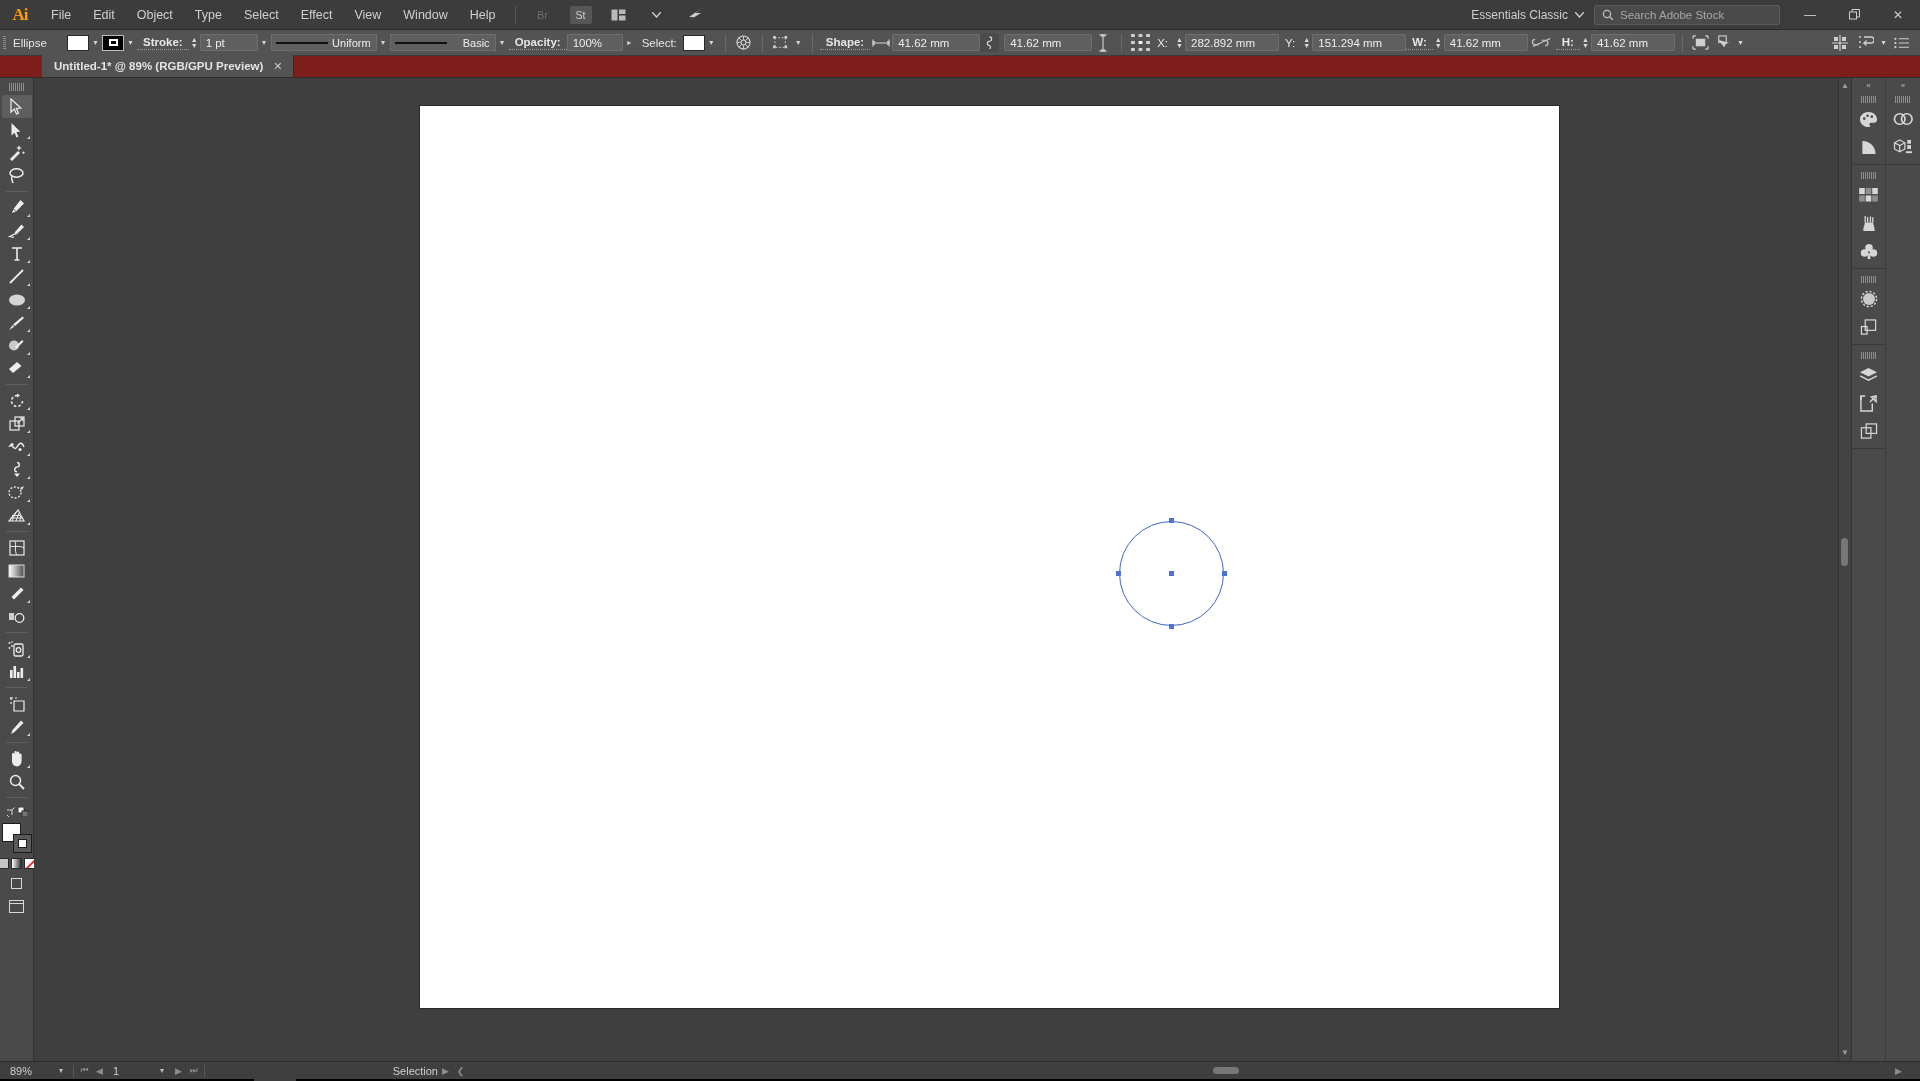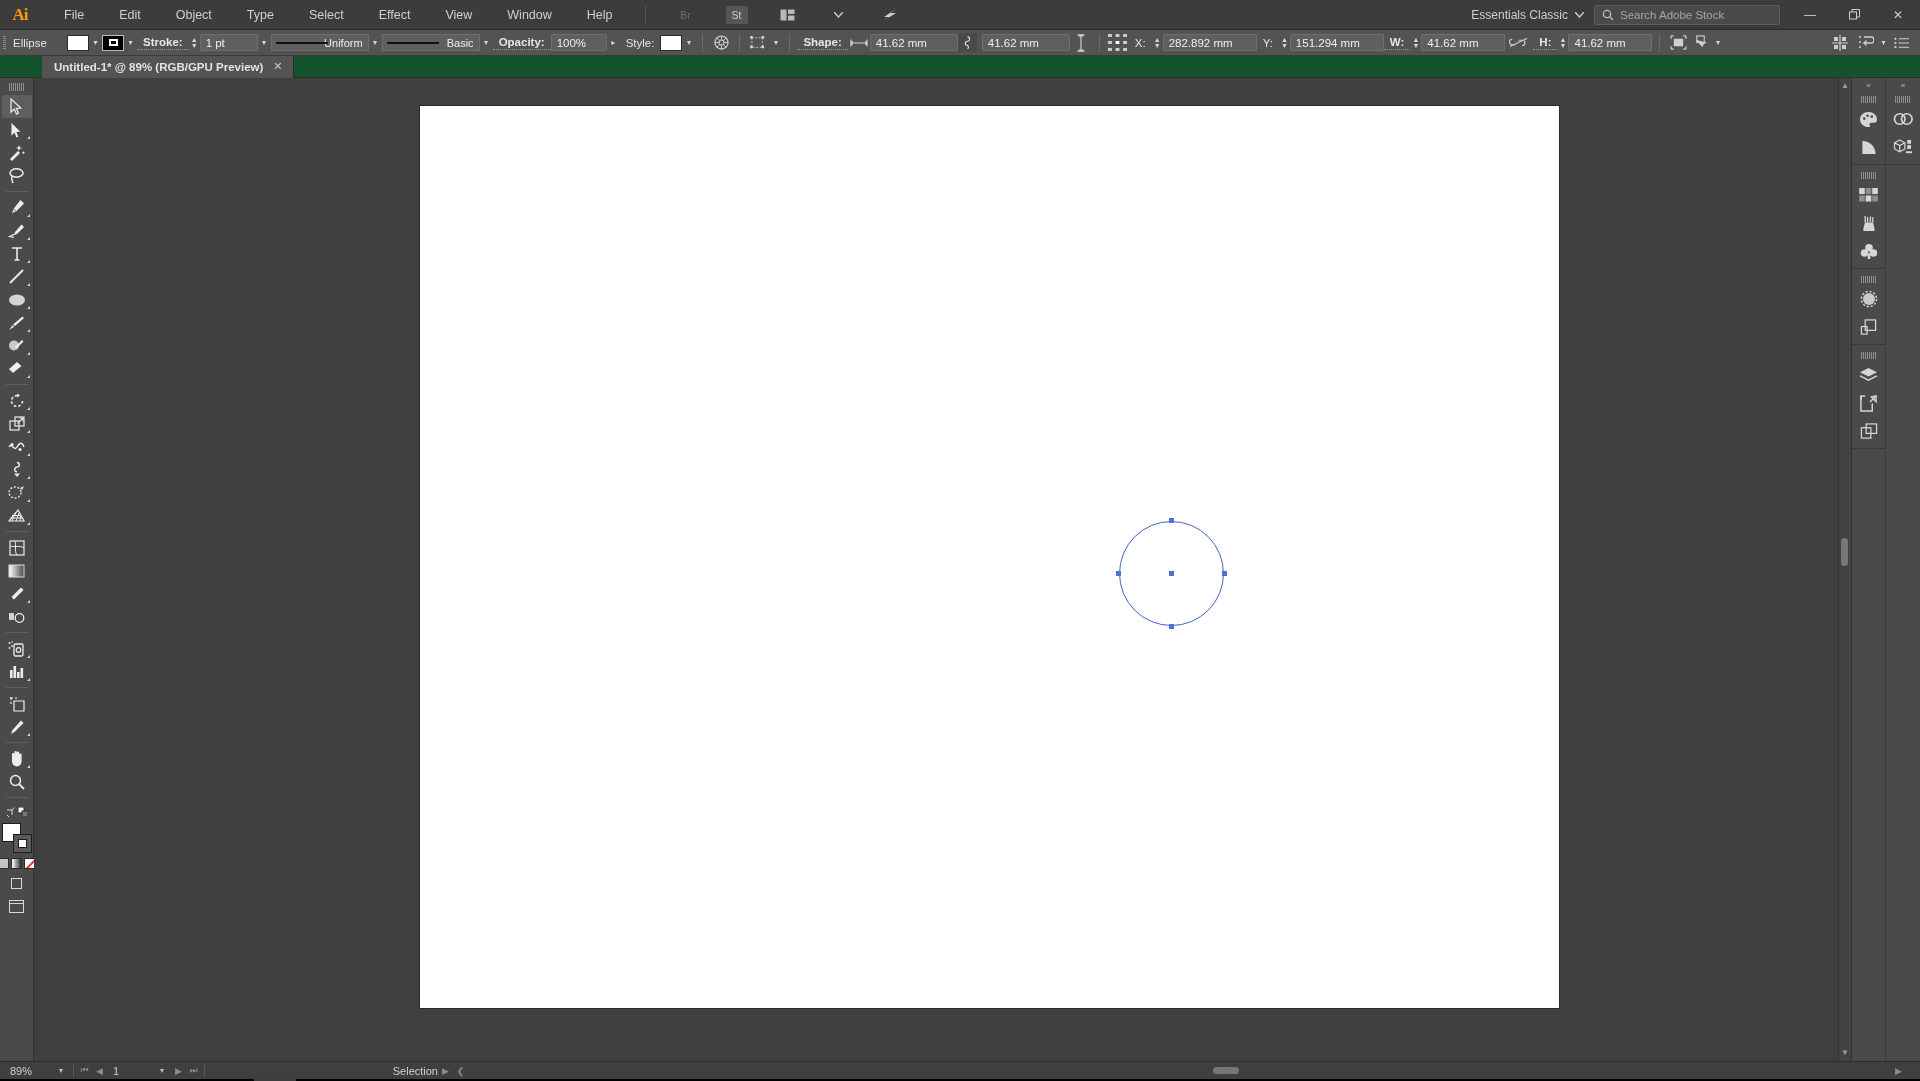--- a/index.html
+++ b/index.html
@@ -1,21 +1,21 @@
 <!DOCTYPE html>
 <html><head>
 <meta charset="utf-8">
 <style>
   * { box-sizing: border-box; margin:0; padding:0; }
   html,body{ width:1920px; height:1081px; overflow:hidden; background:#3f3f3f;
     font-family:"Liberation Sans", sans-serif; -webkit-font-smoothing:antialiased; }
 
   
   .menubar{ height:30px; background:#3c3c3c; display:flex; align-items:center;
-     border-bottom:1px solid #2b2b2b; position:relative;gap:13px; }
+     border-bottom:1px solid #2b2b2b; position:relative; }
   .ai-logo{ width:40px; height:30px; display:flex; align-items:center; justify-content:center;
      color:#ff9a00; font-weight:bold; font-size:17px; letter-spacing:-1px; font-family:"Liberation Serif",serif;}
   .menu-item{ color:#d0d0d0; font-size:12.5px; padding:0 11px; height:30px; line-height:30px;
      cursor:default; white-space:nowrap;}
   .menu-sep{ width:1px; height:18px; background:#555; margin:0 8px; }
   .mbtn{ width:26px;height:20px;display:flex;align-items:center;justify-content:center;
      color:#9a9a9a;font-size:11px;margin:0 6px;}
   .mbtn-box{ background:#565656;border-radius:2px;color:#cfcfcf;font-size:10.5px;
      width:22px;height:18px;display:flex;align-items:center;justify-content:center;}
   .mbtn-dim{ color:#6d6d6d;font-size:10.5px;width:22px;height:18px;display:flex;align-items:center;justify-content:center;}
@@ -39,31 +39,31 @@
   .swatch.stroke{ background:#fff;display:flex;align-items:center;justify-content:center;}
   .swatch.stroke i{ width:12px;height:9px;border:2px solid #000;display:block;background:#fff;}
   .swatch.black{ background:#000; border:1px solid #bbb;}
   .caret{ width:13px;height:16px;display:flex;align-items:center;justify-content:center;
       color:#d5d5d5;font-size:8px;}
   .stepper{ width:11px;height:16px;display:flex;flex-direction:column;align-items:center;
       justify-content:center;color:#d9d9d9;line-height:6px;font-size:7px;}
   .field{ background:#5f5f5f;border:1px solid #6e6e6e;height:17px;display:flex;align-items:center;
       padding:0 5px;color:#eee;font-size:11.5px;border-radius:1px;}
   .field.w58{width:58px;} .field.w46{width:44px;} .field.w92{width:88px;}
-  .profile{ background:#5f5f5f;border:1px solid #6e6e6e;height:17px;width:98px;display:flex;
+  .profile{ background:#5f5f5f;border:1px solid #6e6e6e;height:17px;width:106px;display:flex;
       align-items:center;position:relative;padding:0 5px;justify-content:flex-end;color:#eee;font-size:11px;}
   .profile .line{ position:absolute;left:4px;top:7px;width:52px;height:2px;background:#111;}
   .cb-sep{ width:1px;height:18px;background:#6a6a6a;margin:0 7px;}
   .icobtn{ width:22px;height:20px;display:flex;align-items:center;justify-content:center;color:#d8d8d8;}
   .icobtn svg{ display:block; }
   .link-btn{ width:19px;height:19px;background:#4a4a4a;border-radius:2px;display:flex;
       align-items:center;justify-content:center;color:#ddd;}
 
   
-  .tabbar{ height:22px;background:#14532d;display:flex;align-items:center;
+  .tabbar{ height:22px;background:#7f1d1d;display:flex;align-items:flex-end;
       border-bottom:1px solid #2d2d2d;}
   .tab{ height:22px;background:#535353;display:flex;align-items:center;gap:10px;
       padding:0 10px 0 12px;color:#e4e4e4;font-size:11.5px;font-weight:bold;
       border-right:1px solid #2d2d2d; margin-left:42px;}
   .tab .x{ font-size:11px;color:#c9c9c9;font-weight:normal;}
 
   
   .workarea{ height:983px; display:flex; position:relative; background:#3f3f3f;}
 
   
@@ -227,21 +227,21 @@
   <div class="profile">
     <span class="line"></span>
       <span>Basic</span>
   </div>
   <div class="caret">▾</div>
 
   <div class="cb-label dotted">Opacity:</div>
   <div class="field w46" style="width:56px">100%</div>
   <div class="caret">▸</div>
 
-  <div class="cb-label">Style:</div>
+  <div class="cb-label">Select:</div>
   <div class="swatch"></div>
   <div class="caret">▾</div>
 
   <div class="cb-sep"></div>
   <div class="icobtn">
     <svg width="15" height="15" viewBox="0 0 16 16">
         <circle cx="8" cy="8" r="7" fill="none" stroke="#d2d2d2" stroke-width="1.2"></circle>
         <circle cx="8" cy="8" r="2.6" fill="none" stroke="#d2d2d2" stroke-width="1.1"></circle>
         <path d="M8 1v4M8 11v4M1 8h4M11 8h4M3 3l3 3M10 10l3 3M13 3l-3 3M6 10l-3 3" stroke="#d2d2d2" stroke-width="1"></path>
       </svg>

